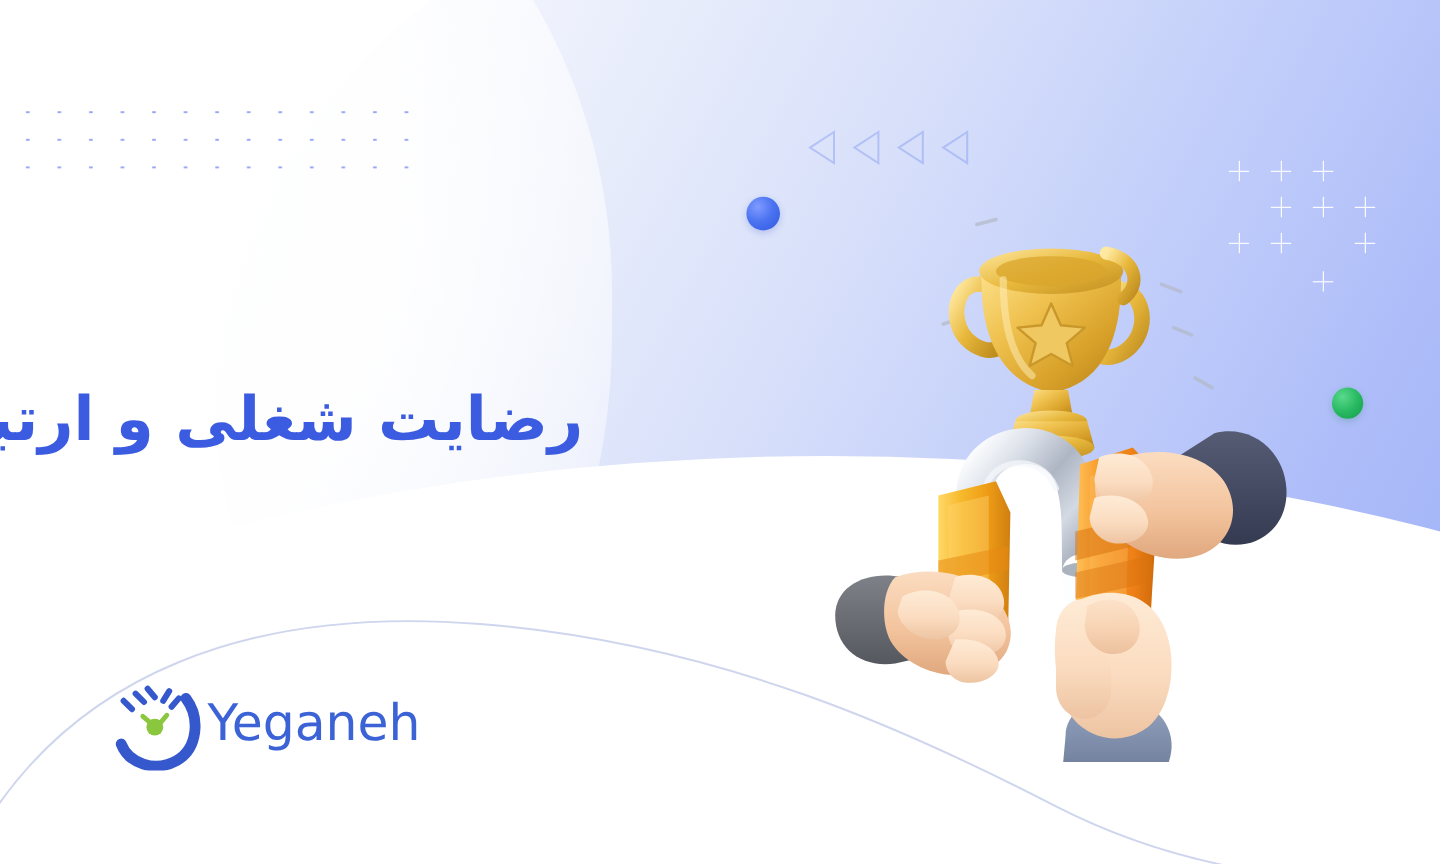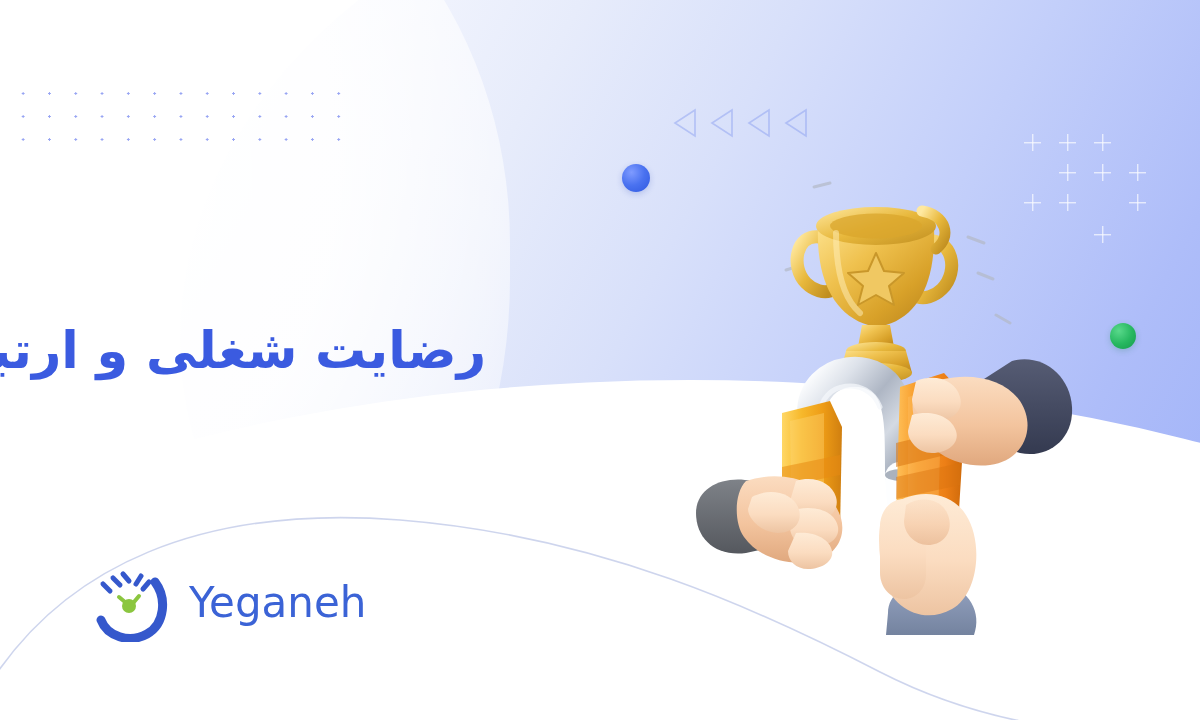--- a/index.html
+++ b/index.html
@@ -114,21 +114,21 @@
     font-size:51px;
     line-height:78px;
     letter-spacing:0px;
     white-space:nowrap;
     text-align:center;
   }
 
   
   .logo-wrap {
     position:absolute; left:95px; top:562px;
-    display:flex; align-items:center; gap:20px;
+    display:flex; align-items:center; gap:4px;
   }
   .logo-mark { width:74px; height:80px; flex:0 0 auto; }
   .logo-text { display:flex; flex-direction:column; justify-content:center; margin-top:2px; }
   .logo-name {
     color:#3b63d6;
     font-family:"DejaVu Sans", sans-serif;
     font-size:42px;
     font-weight:normal;
     line-height:44px;
     letter-spacing:0px;

